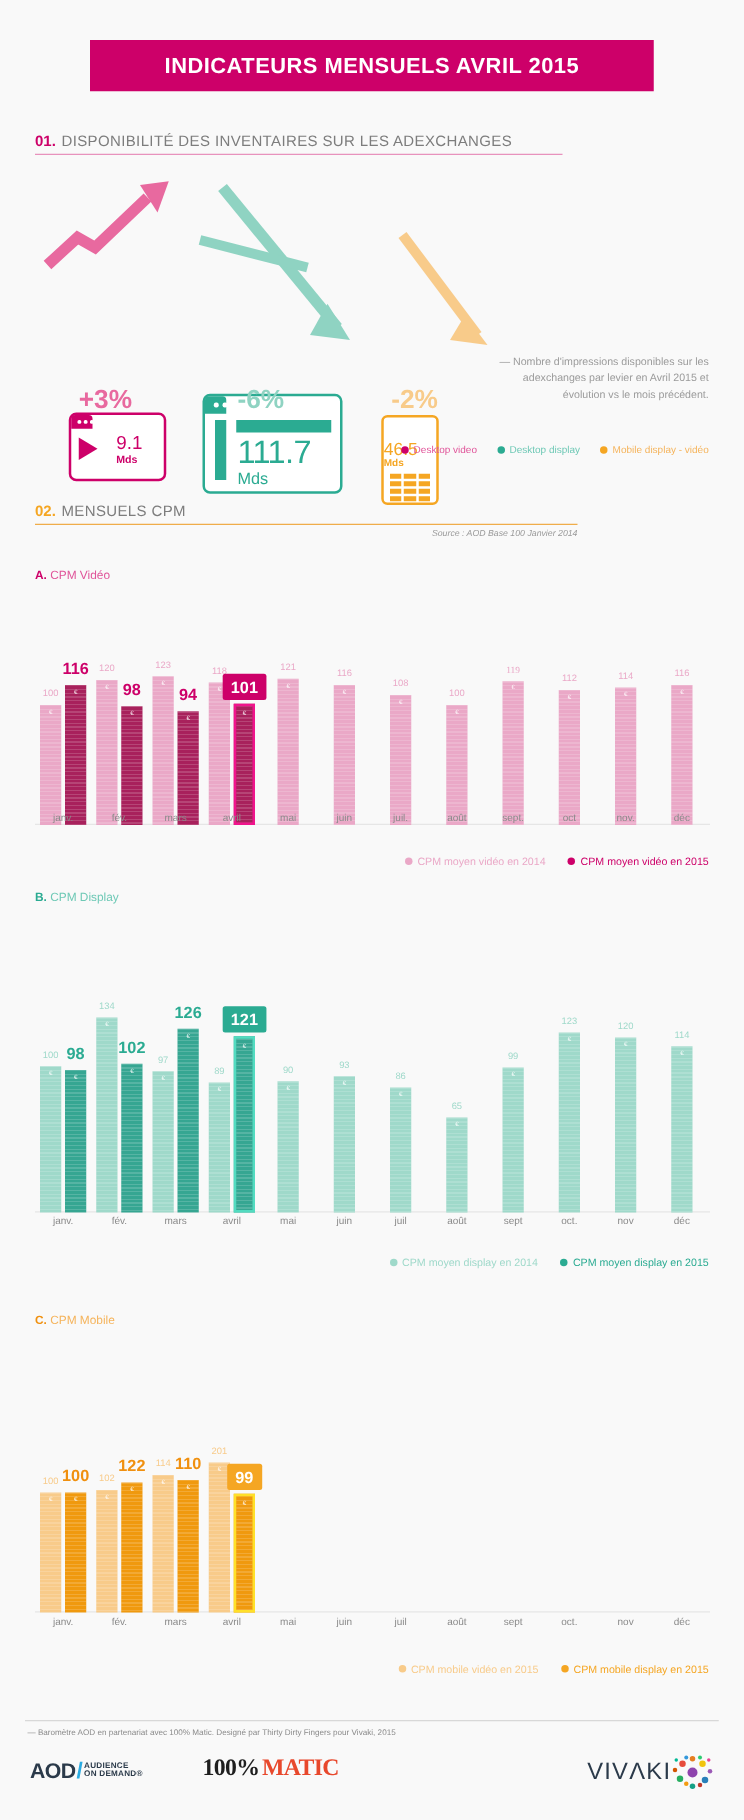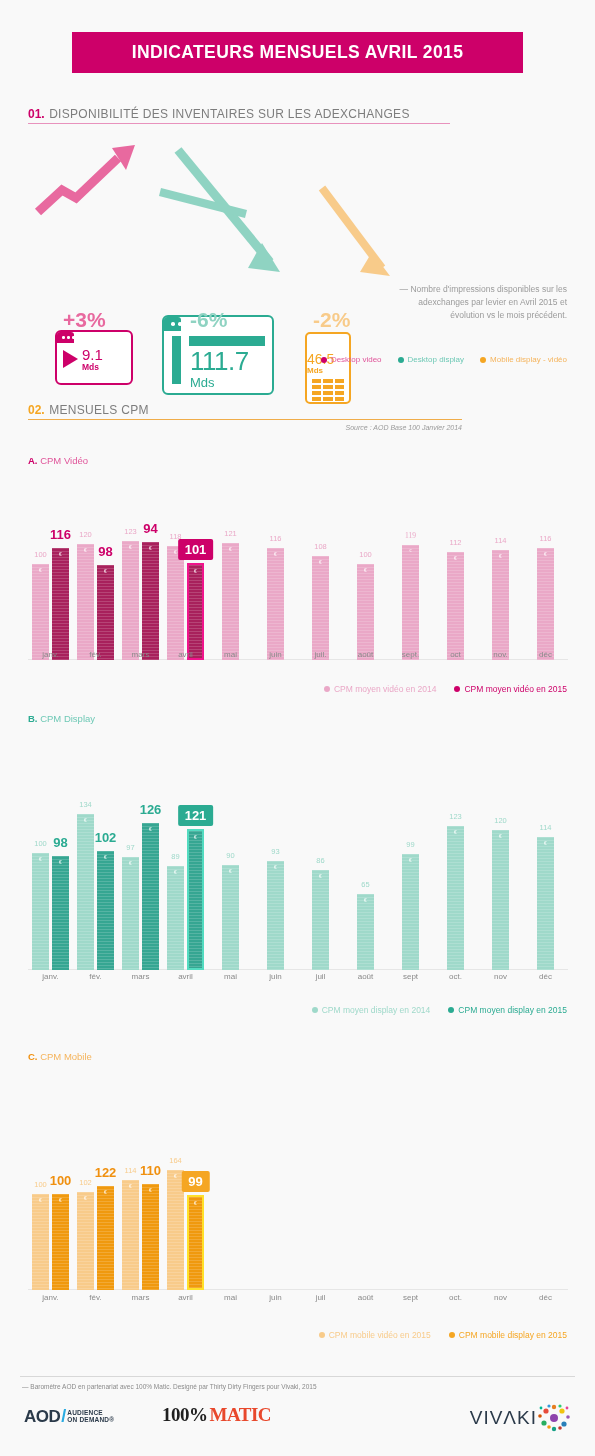--- a/index.html
+++ b/index.html
@@ -65,21 +65,21 @@
     border: 2.5px solid #cd0069; background: #ffffff;
   }
   #win-video .bar { height: 11px; background: #cd0069; border-radius: 3px 3px 0 0; position: relative; }
   #win-video .dots { position: absolute; left: 5px; top: 4px; display: flex; gap: 2.5px; }
   #win-video .dots i { width: 2.5px; height: 2.5px; background: #fff; border-radius: 50%; display: block; }
   #win-video .body { display: flex; align-items: center; padding: 4px 0 0 6px; }
   #win-video .play {
     width: 0; height: 0; border-left: 15px solid #cd0069;
     border-top: 9px solid transparent; border-bottom: 9px solid transparent;
   }
-  #win-video .vnum { margin-left: 4px; line-height: 1; }
+  #win-video .vnum { margin-left: 15px; line-height: 1; }
   #win-video .vnum .big { display: block; font-size: 15px; color: #cd0069; font-weight: 500; }
   #win-video .vnum .sml { display: block; font-size: 8.5px; color: #cd0069; font-weight: bold; margin-top: 1px; }
 
   
   #win-display {
     left: 162px; top: 175px; width: 112px; height: 80px;
     border: 2.5px solid #2bab92; background: #ffffff;
   }
   #win-display .bar { height: 14px; background: #2bab92; border-radius: 3px 3px 0 0; position: relative; }
   #win-display .dots { position: absolute; left: 7px; top: 5px; display: flex; gap: 3.5px; }
@@ -334,21 +334,21 @@
       <div class="bar v15 stripe-overlay" style="height: 95px;">
         <span class="euro">€</span>
         <span class="val big">98</span>
       </div>
     </div>
     <div class="group" style="left: 90px; width: 45px; height: 135px;">
       <div class="bar v14 stripe-overlay" style="height: 119px;">
         <span class="euro">€</span>
         <span class="val">123</span>
       </div>
-      <div class="bar v15 stripe-overlay" style="height: 118px;">
+      <div class="bar v15 stripe-overlay" style="height: 91px;">
         <span class="euro">€</span>
         <span class="val big">94</span>
       </div>
     </div>
     <div class="group" style="left: 135px; width: 45px; height: 135px;">
       <div class="bar v14 stripe-overlay" style="height: 114px;">
         <span class="euro">€</span>
         <span class="val">118</span>
       </div>
       <div class="bar v15 stripe-overlay highlight" style="height: 97px;">
@@ -584,21 +584,21 @@
         <span class="val">114</span>
       </div>
       <div class="bar m15 stripe-overlay" style="height: 106px;">
         <span class="euro">€</span>
         <span class="val big">110</span>
       </div>
     </div>
     <div class="group" style="left: 135px; width: 45px; height: 135px;">
       <div class="bar m14 stripe-overlay" style="height: 120px;">
         <span class="euro">€</span>
-        <span class="val">164</span>
+        <span class="val">201</span>
       </div>
       <div class="bar m15 stripe-overlay highlight" style="height: 95px;">
         <span class="euro">€</span>
         <span class="val boxed">99</span>
       </div>
     </div>
     <div class="group" style="left: 180px; width: 45px; height: 135px;"></div>
     <div class="group" style="left: 225px; width: 45px; height: 135px;"></div>
     <div class="group" style="left: 270px; width: 45px; height: 135px;"></div>
     <div class="group" style="left: 315px; width: 45px; height: 135px;"></div>

